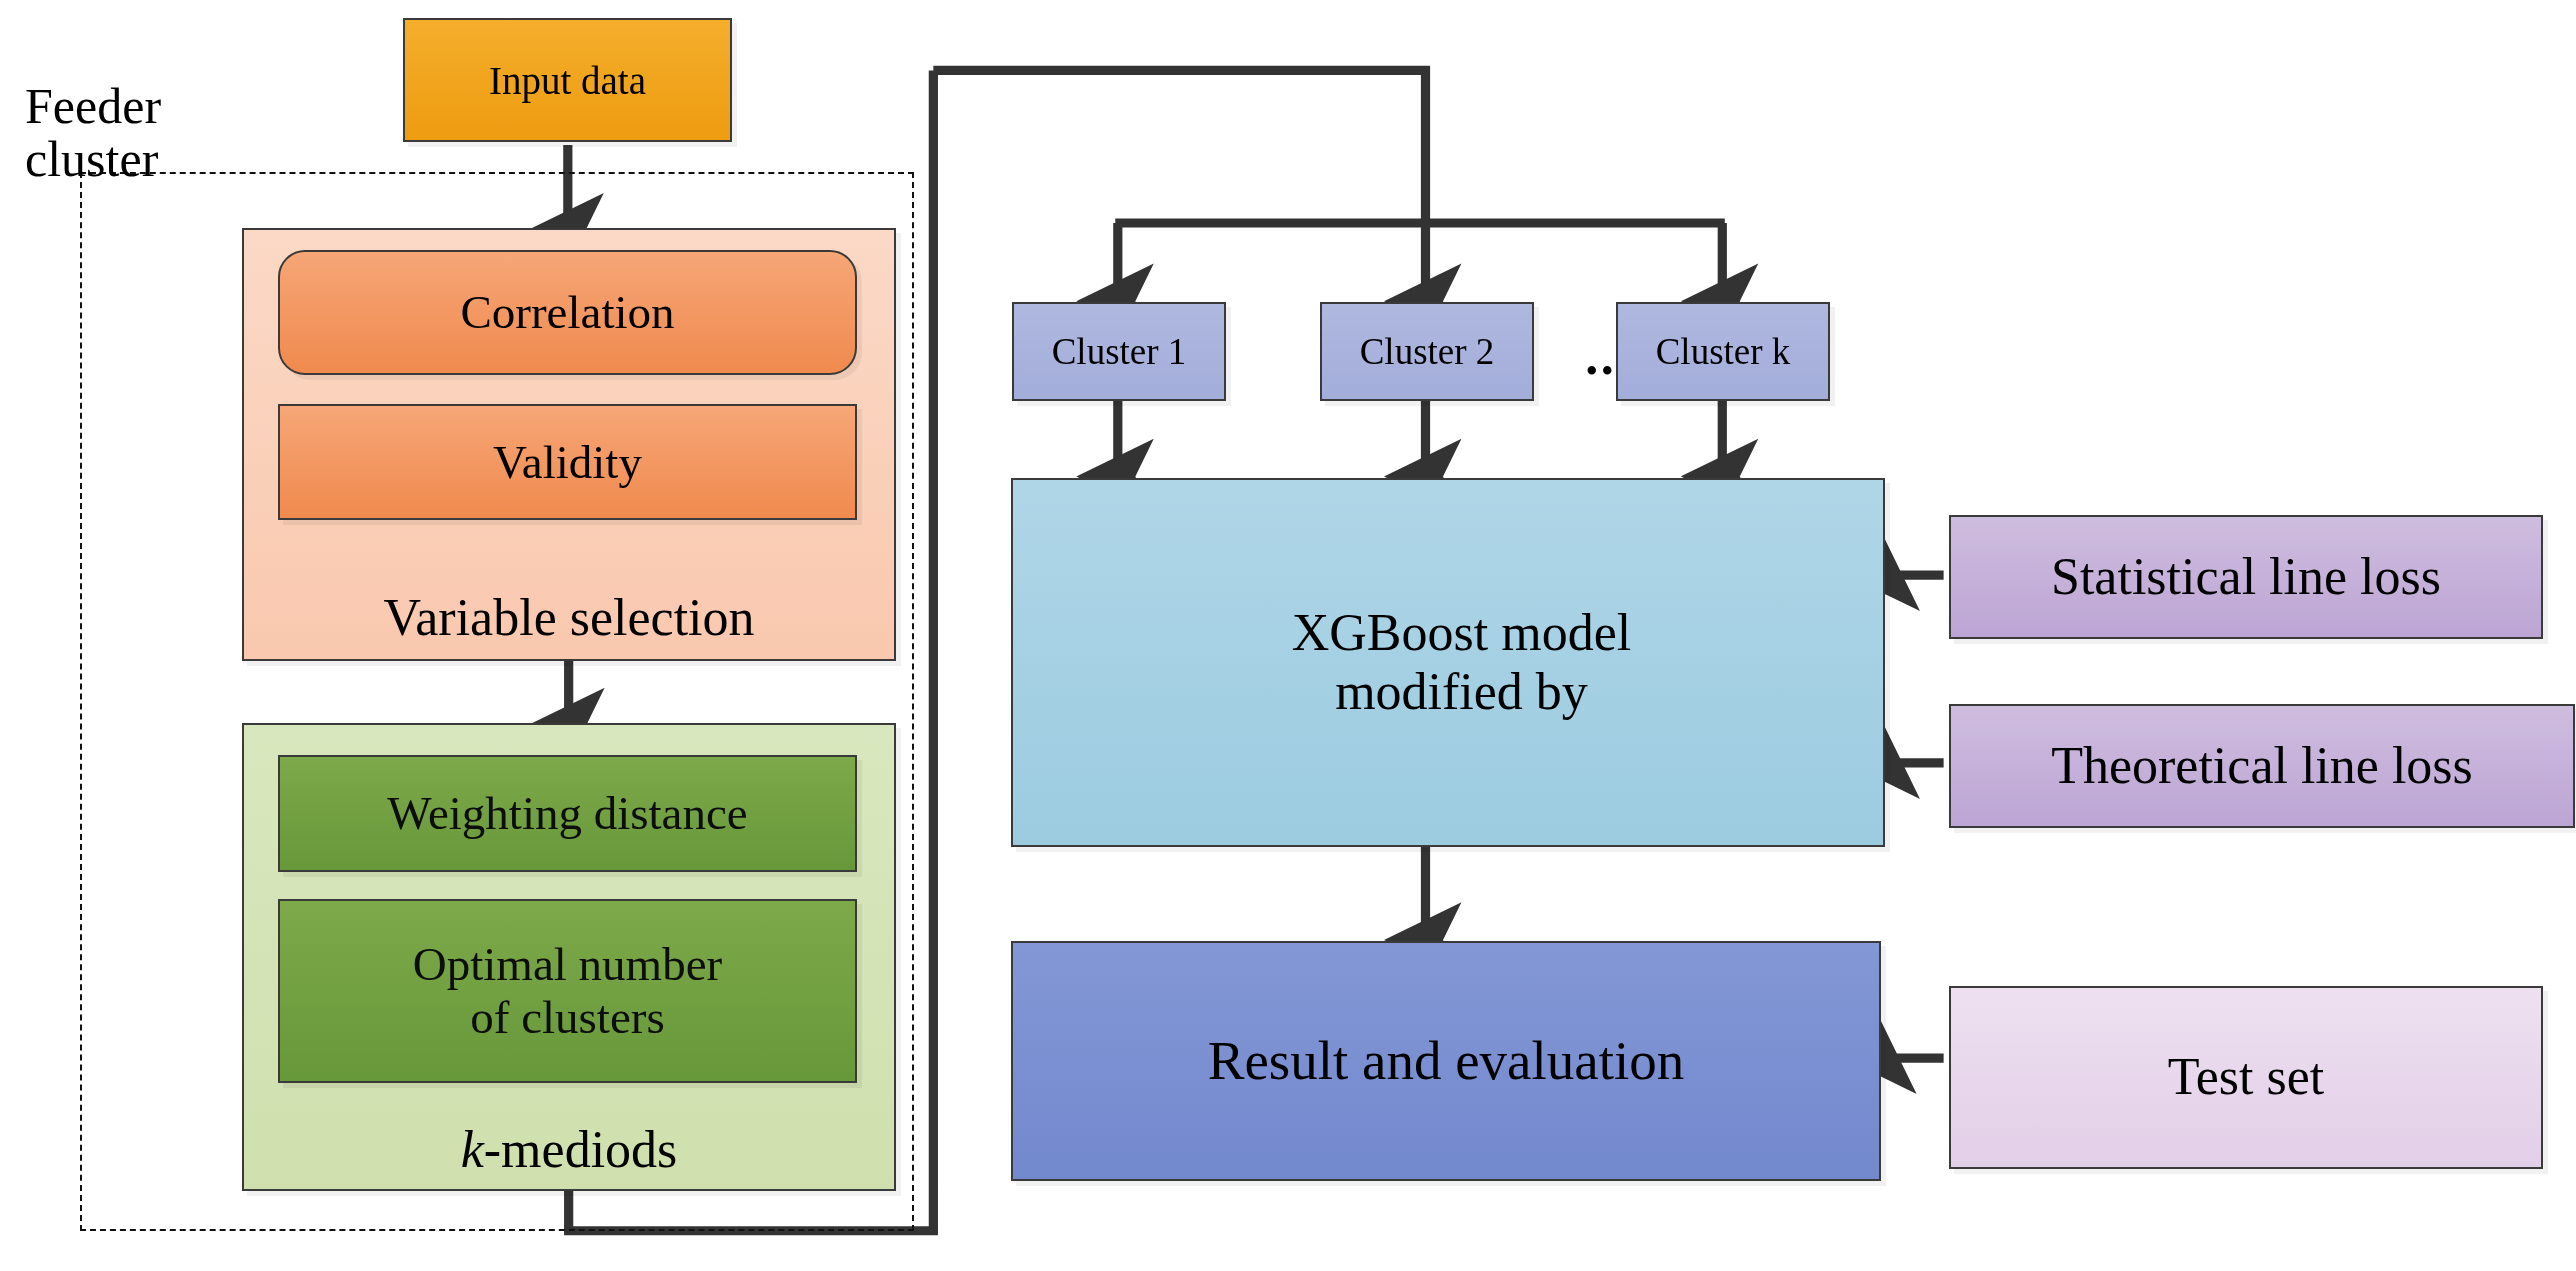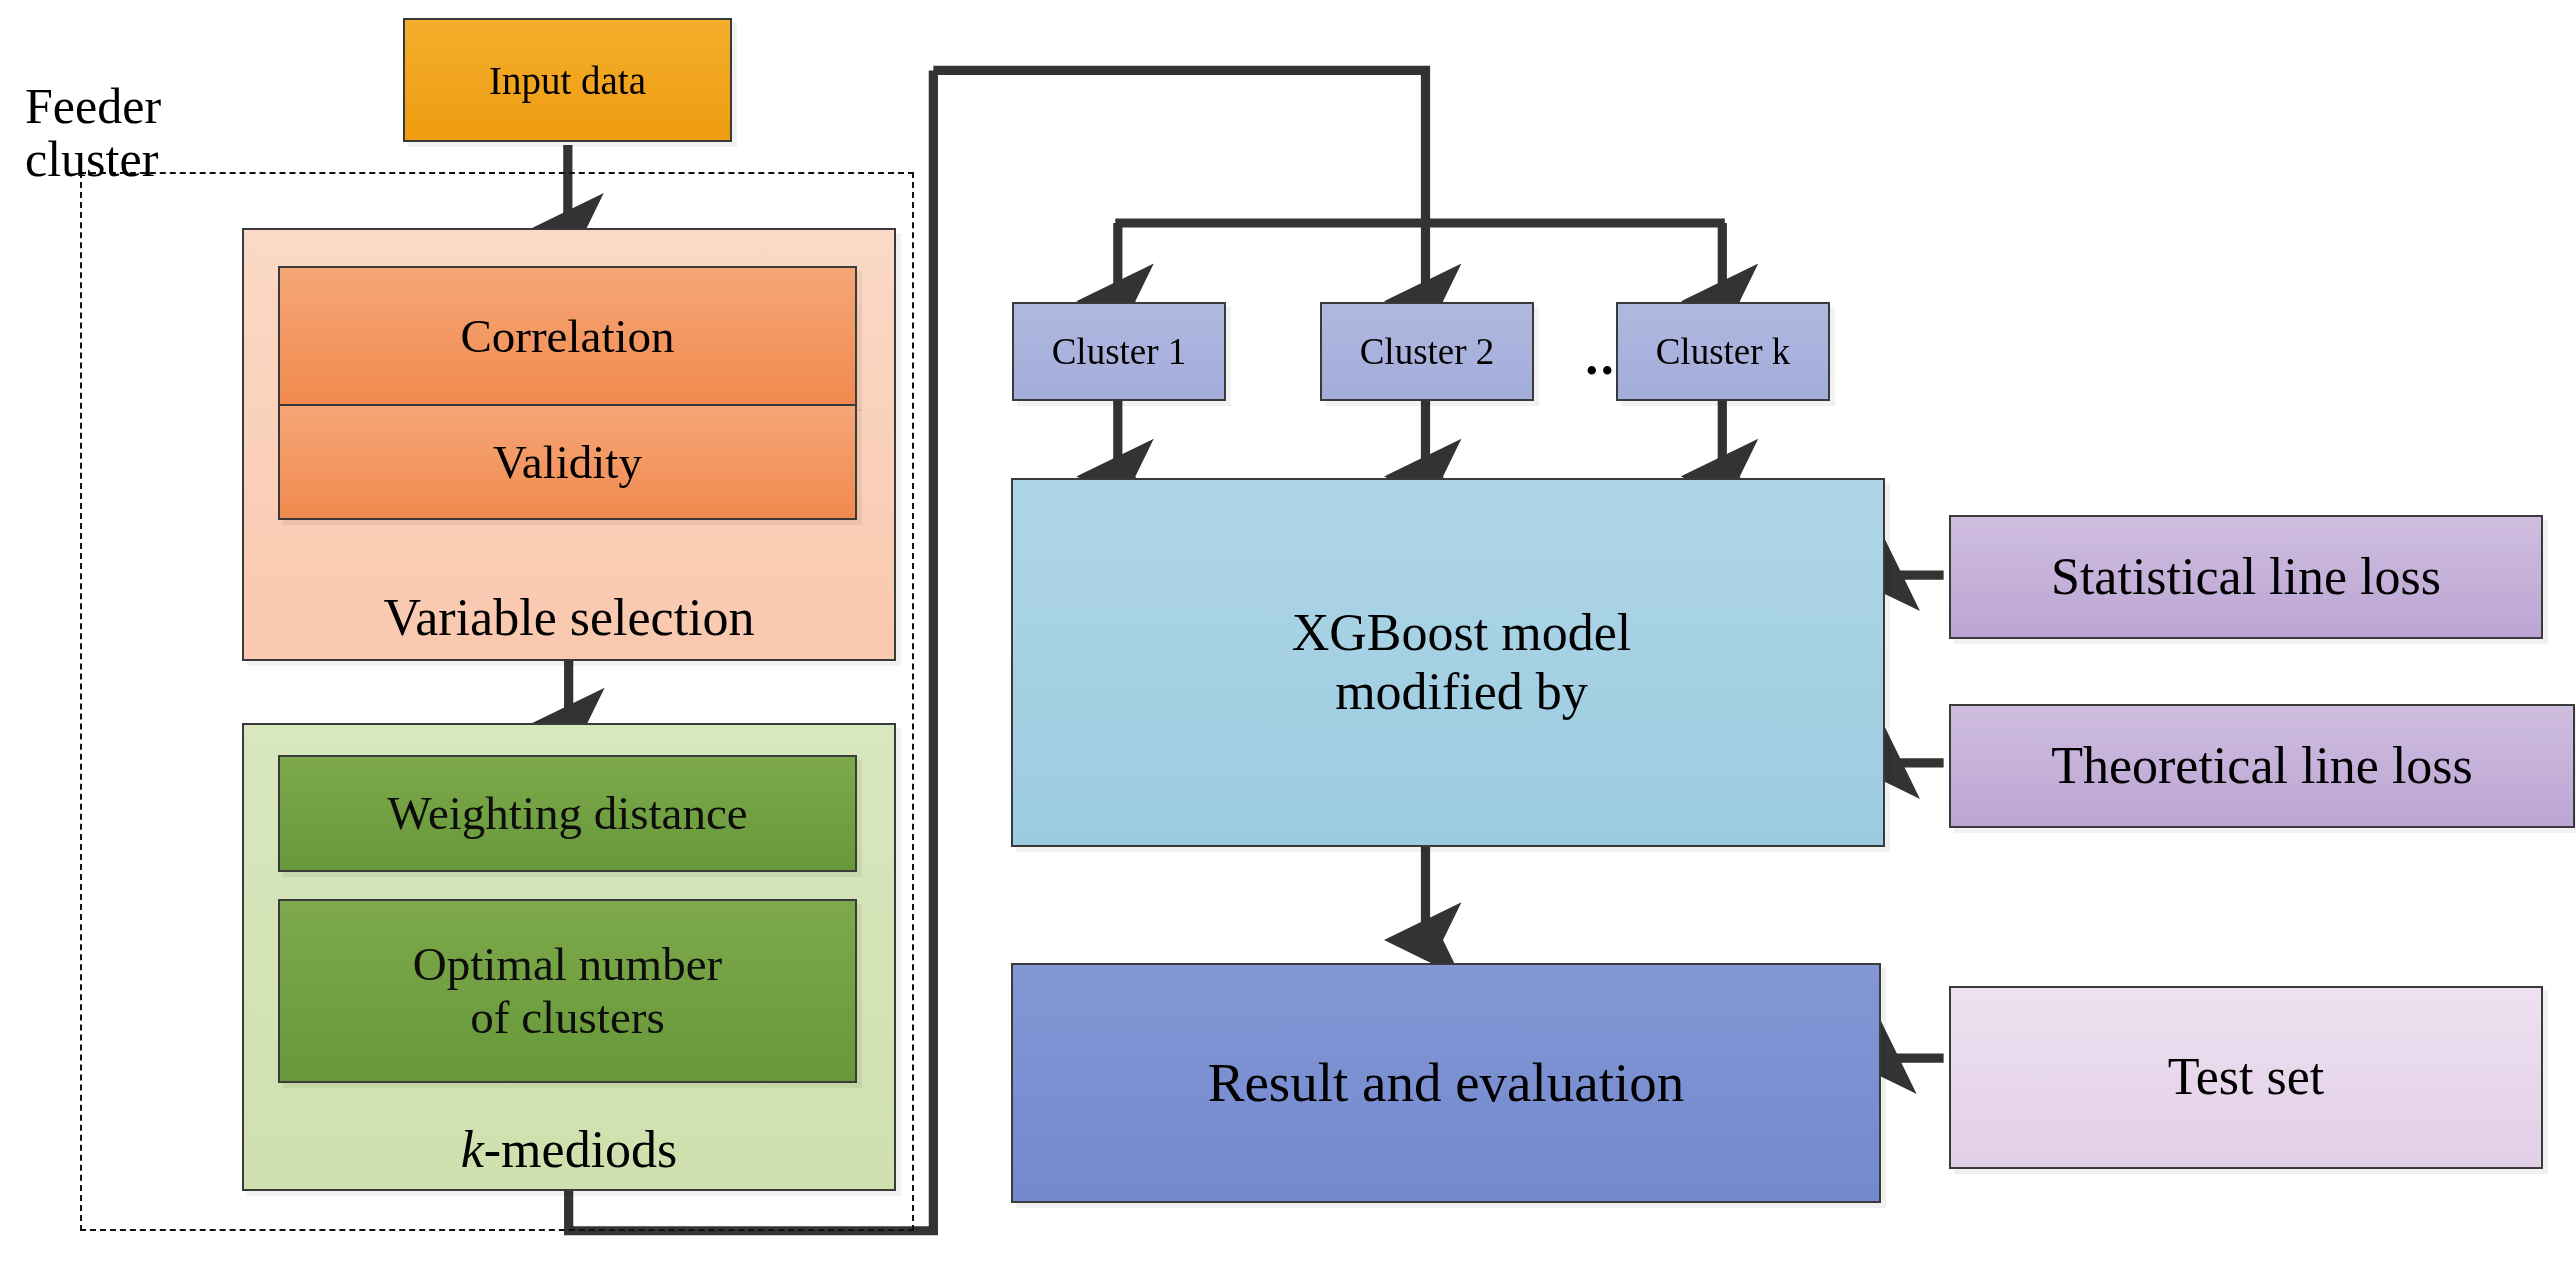--- a/index.html
+++ b/index.html
@@ -32,21 +32,21 @@
   }
 
   
   .n-input      { background: linear-gradient(180deg,#F4AE2C 0%, #EE9C10 100%); }
   .n-varsel     { background: linear-gradient(180deg,#FBD9C6 0%, #F9C8AE 100%); }
   .n-orange     { background: linear-gradient(180deg,#F6A677 0%, #F08A4E 100%); }
   .n-kmed       { background: linear-gradient(180deg,#D9E7BE 0%, #CFE0AE 100%); }
   .n-green      { background: linear-gradient(180deg,#7DA94A 0%, #67983A 100%); }
   .n-cluster    { background: linear-gradient(180deg,#AFB8DF 0%, #A3ADDA 100%); }
   .n-xgb        { background: linear-gradient(180deg,#AFD6E7 0%, #9CCBE0 100%); }
-  .n-result     { background: linear-gradient(180deg,#8397D5 0%, #7389CE 100%); margin-top: 22px; }
+  .n-result     { background: linear-gradient(180deg,#8397D5 0%, #7389CE 100%); }
   .n-purple     { background: linear-gradient(180deg,#CFBDDF 0%, #BCA5D4 100%); }
   .n-testset    { background: linear-gradient(180deg,#EEE0F0 0%, #E2CFE8 100%); }
 
   
   .t-feeder   { font-size: 50px; line-height: 1.06; }
   .t-input    { font-size: 39px; }
   .t-sub      { font-size: 47px; }
   .t-group    { font-size: 52px; }
   .t-cluster  { font-size: 37px; }
   .t-xgb      { font-size: 52px; }
@@ -128,21 +128,21 @@
   <div class="node n-input t-input" style="left:403px; top:18.4px; width:329px; height:124px;">
     <span>Input data</span>
   </div>
 
   <div class="node n-varsel" style="left:242px; top:228px; width:654px; height:433px; display:block;">
     <div class="group-label t-group" style="bottom:11.7px;">
       <span>Variable selection</span>
     </div>
   </div>
 
-  <div class="node n-orange t-sub" style="left:278px; top:266px; width:579px; height:140px;">
+  <div class="node n-orange t-sub" style="left:278px; top:250px; width:579px; height:125px;border-radius:27px;">
     <span>Correlation</span>
   </div>
 
   <div class="node n-orange t-sub" style="left:278px; top:404px; width:579px; height:116px;">
     <span>Validity</span>
   </div>
 
   <div class="node n-kmed" style="left:242px; top:723px; width:654px; height:468px; display:block;">
     <div class="group-label t-group" style="bottom:10px;">
       <span class="ital">k</span><span>-mediods</span>

